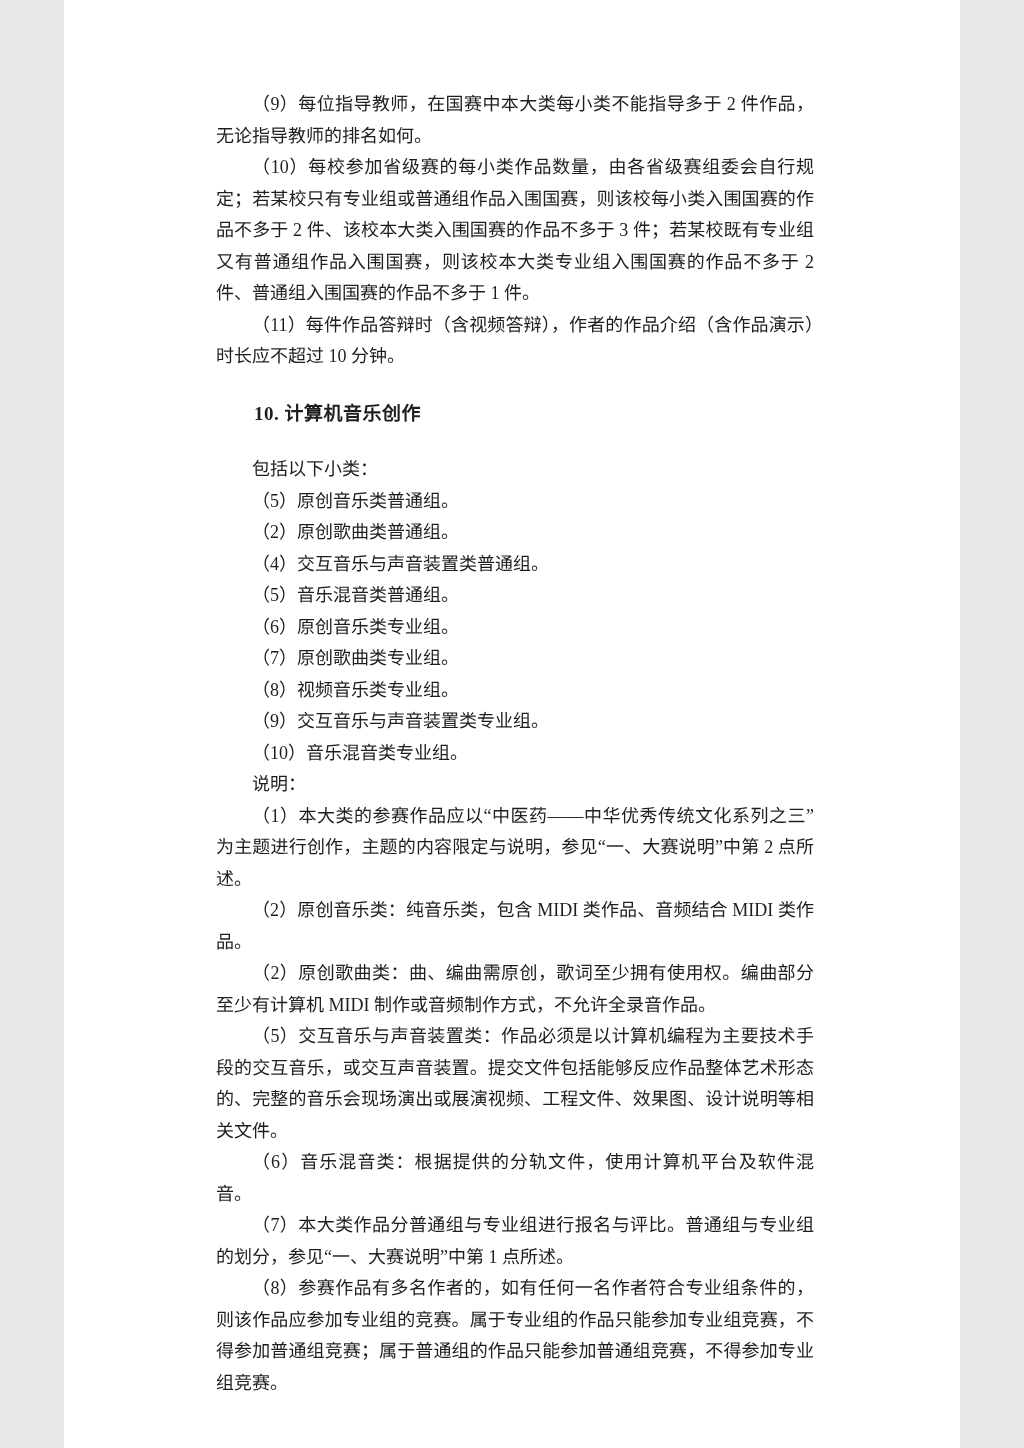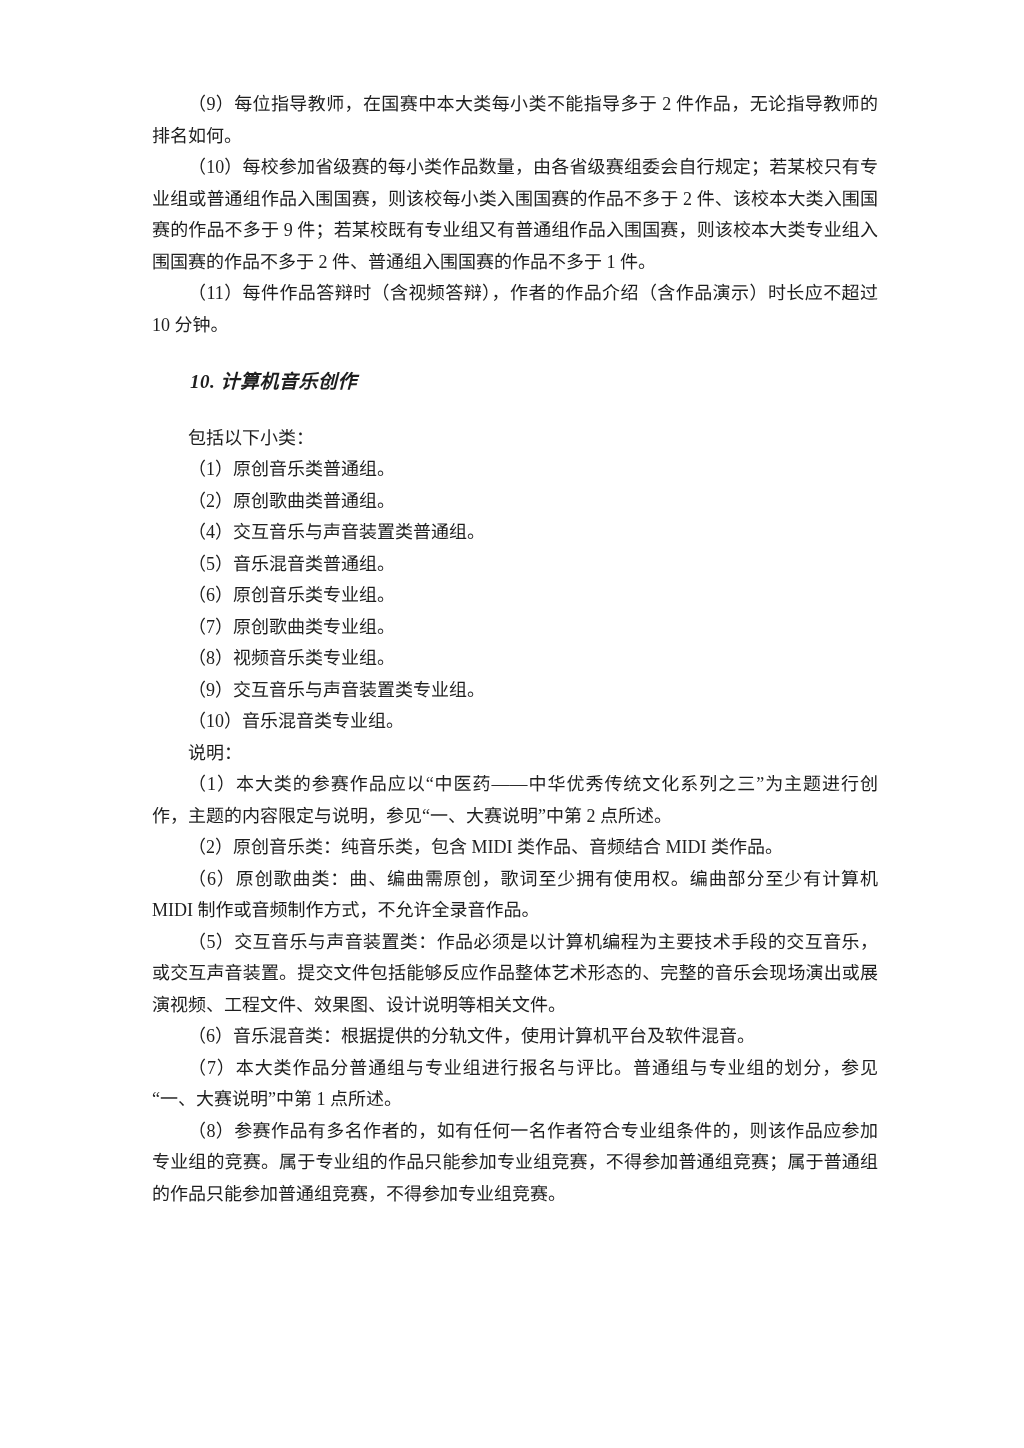--- a/index.html
+++ b/index.html
@@ -2,21 +2,21 @@
 <html lang="zh-CN"><head>
 <meta charset="utf-8">
 <style>
   html, body {
     margin: 0;
     padding: 0;
     background: #e8e8e8;
   }
   .page {
     position: relative;
-    width: 1024px;
+    width: 896px;
     height: 1448px;
     margin: 0 auto;
     background: #ffffff;
     overflow: hidden;
     color: #1e1e1e;
     font-family: "Liberation Serif", "DejaVu Serif", serif;
   }
   .content {
     box-sizing: border-box;
     width: 100%;
@@ -28,55 +28,54 @@
   .content p {
     margin: 0;
     padding: 0;
     text-indent: 2em;
   }
   .heading {
     margin: 25px 0 25px 0 !important;
     font-weight: 700;
     font-size: 19px;
     letter-spacing: 0.5px;
-    font-style: italic;
   }
   .bold-span {
     font-weight: 400;
   }
 </style>
 </head>
 <body>
 
 <div class="page">
   <div class="content">
 
     <p>（9）每位指导教师，在国赛中本大类每小类不能指导多于 2 件作品，无论指导教师的排名如何。</p>
-    <p>（10）每校参加省级赛的每小类作品数量，由各省级赛组委会自行规定；若某校只有专业组或普通组作品入围国赛，则该校每小类入围国赛的作品不多于 2 件、该校本大类入围国赛的作品不多于 9 件；若某校既有专业组又有普通组作品入围国赛，则该校本大类专业组入围国赛的作品不多于 2 件、普通组入围国赛的作品不多于 1 件。</p>
+    <p>（10）每校参加省级赛的每小类作品数量，由各省级赛组委会自行规定；若某校只有专业组或普通组作品入围国赛，则该校每小类入围国赛的作品不多于 2 件、该校本大类入围国赛的作品不多于 3 件；若某校既有专业组又有普通组作品入围国赛，则该校本大类专业组入围国赛的作品不多于 2 件、普通组入围国赛的作品不多于 1 件。</p>
     <p>（11）每件作品答辩时（含视频答辩），作者的作品介绍（含作品演示）时长应不超过 10 分钟。</p>
 
     <p class="heading">10. 计算机音乐创作</p>
 
     <p>包括以下小类：</p>
 
-    <p>（1）原创音乐类普通组。</p>
+    <p>（5）原创音乐类普通组。</p>
     <p>（2）原创歌曲类普通组。</p>
     <p>（4）交互音乐与声音装置类普通组。</p>
     <p>（5）音乐混音类普通组。</p>
     <p>（6）原创音乐类专业组。</p>
     <p>（7）原创歌曲类专业组。</p>
     <p>（8）视频音乐类专业组。</p>
     <p>（9）交互音乐与声音装置类专业组。</p>
     <p>（10）音乐混音类专业组。</p>
 
     <p>说明：</p>
 
     <p><span>（1）本大类的参赛作品应以</span><span class="bold-span">“中医药——中华优秀传统文化系列之三”</span><span>为主题进行创作，主题的内容限定与说明，参见“一、大赛说明”中第 2 点所述。</span></p>
 
     <p>（2）原创音乐类：纯音乐类，包含 MIDI 类作品、音频结合 MIDI 类作品。</p>
-    <p>（6）原创歌曲类：曲、编曲需原创，歌词至少拥有使用权。编曲部分至少有计算机 MIDI 制作或音频制作方式，不允许全录音作品。</p>
+    <p>（2）原创歌曲类：曲、编曲需原创，歌词至少拥有使用权。编曲部分至少有计算机 MIDI 制作或音频制作方式，不允许全录音作品。</p>
     <p>（5）交互音乐与声音装置类：作品必须是以计算机编程为主要技术手段的交互音乐，或交互声音装置。提交文件包括能够反应作品整体艺术形态的、完整的音乐会现场演出或展演视频、工程文件、效果图、设计说明等相关文件。</p>
     <p>（6）音乐混音类：根据提供的分轨文件，使用计算机平台及软件混音。</p>
     <p>（7）本大类作品分普通组与专业组进行报名与评比。普通组与专业组的划分，参见“一、大赛说明”中第 1 点所述。</p>
     <p>（8）参赛作品有多名作者的，如有任何一名作者符合专业组条件的，则该作品应参加专业组的竞赛。属于专业组的作品只能参加专业组竞赛，不得参加普通组竞赛；属于普通组的作品只能参加普通组竞赛，不得参加专业组竞赛。</p>
 
   </div>
 </div>
 
 </body></html>

